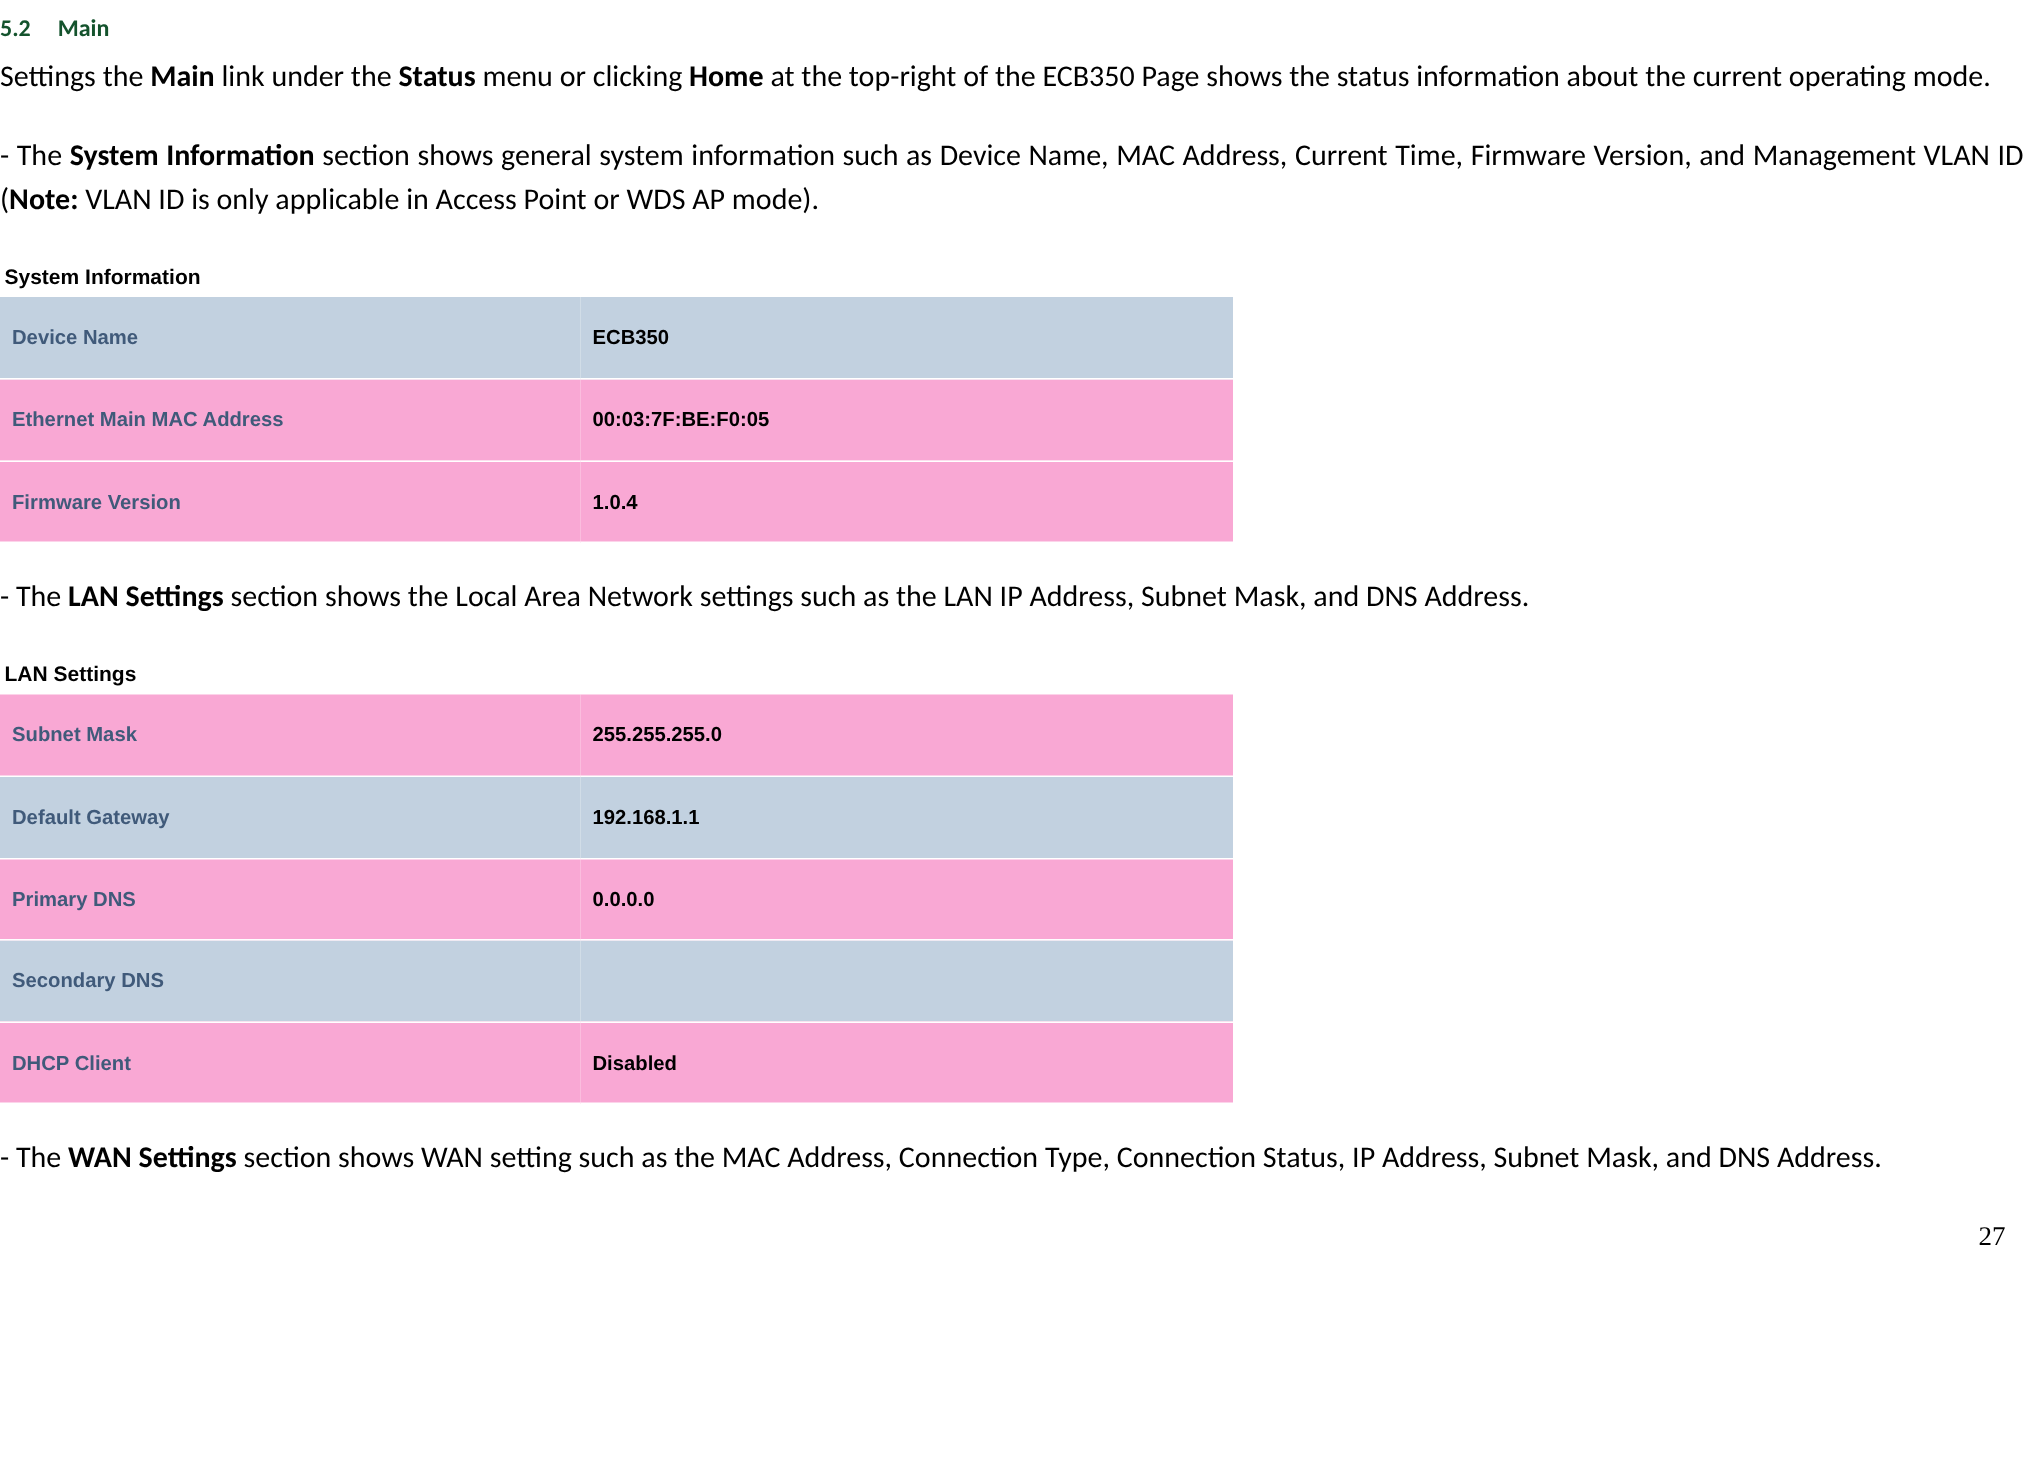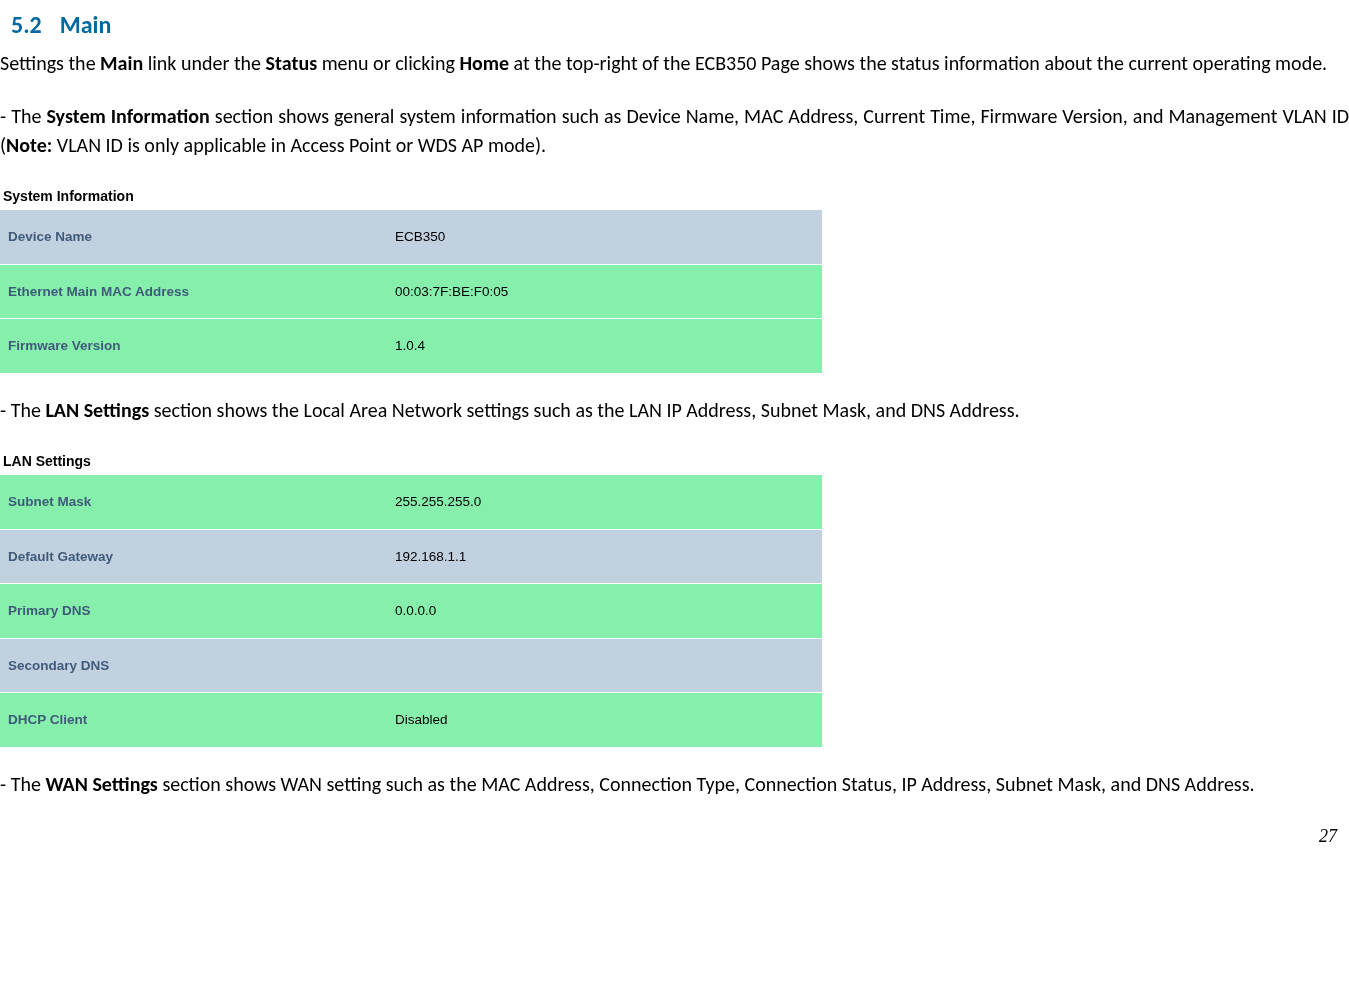--- a/index.html
+++ b/index.html
@@ -5,25 +5,24 @@
     * { box-sizing: border-box; margin: 0; padding: 0; }
     body {
       font-family: "Segoe UI", Calibri, Arial, sans-serif;
       font-size: 20px;
       color: #000;
       background: #fff;
       padding: 8px 0 20px 0;
       line-height: 1.45;
     }
     .section-heading {
-      font-size: 24px;
+      font-size: 16px;
       font-weight: 700;
       margin: 0 0 6px 0;
-      color: #0369a1;
-      padding-left: 11px;
+      color: #14532d;
     }
     .section-heading .num { margin-right: 18px; }
     .body-text {
       text-align: justify;
       text-justify: inter-word;
       margin: 0 0 24px 0;
     }
     .body-text.extra-gap { margin-top: 19px; }
     .bold { font-weight: 700; }
     .table-wrap {
@@ -51,31 +50,30 @@
       vertical-align: middle;
       border-bottom: 1px solid #fff;
     }
     table.status td.label {
       width: 387px;
       color: #405a7a;
       font-weight: 700;
     }
     table.status td.value {
       color: #000;
-      font-weight: 400;
+      font-weight: 700;
     }
     tr.dark td { background: #c2d1e0; }
-    tr.light td { background: #86efac; }
+    tr.light td { background: #f9a8d4; }
     .page-num {
       font-family: "Times New Roman", serif;
       font-size: 18px;
       text-align: right;
       padding-right: 12px;
       margin-top: 10px;
-      font-style: italic;
     }
   </style>
 </head>
 <body>
 
 <h2 class="section-heading">
   <span class="num">5.2</span><span>Main</span>
 </h2>
 
 <p class="body-text">

